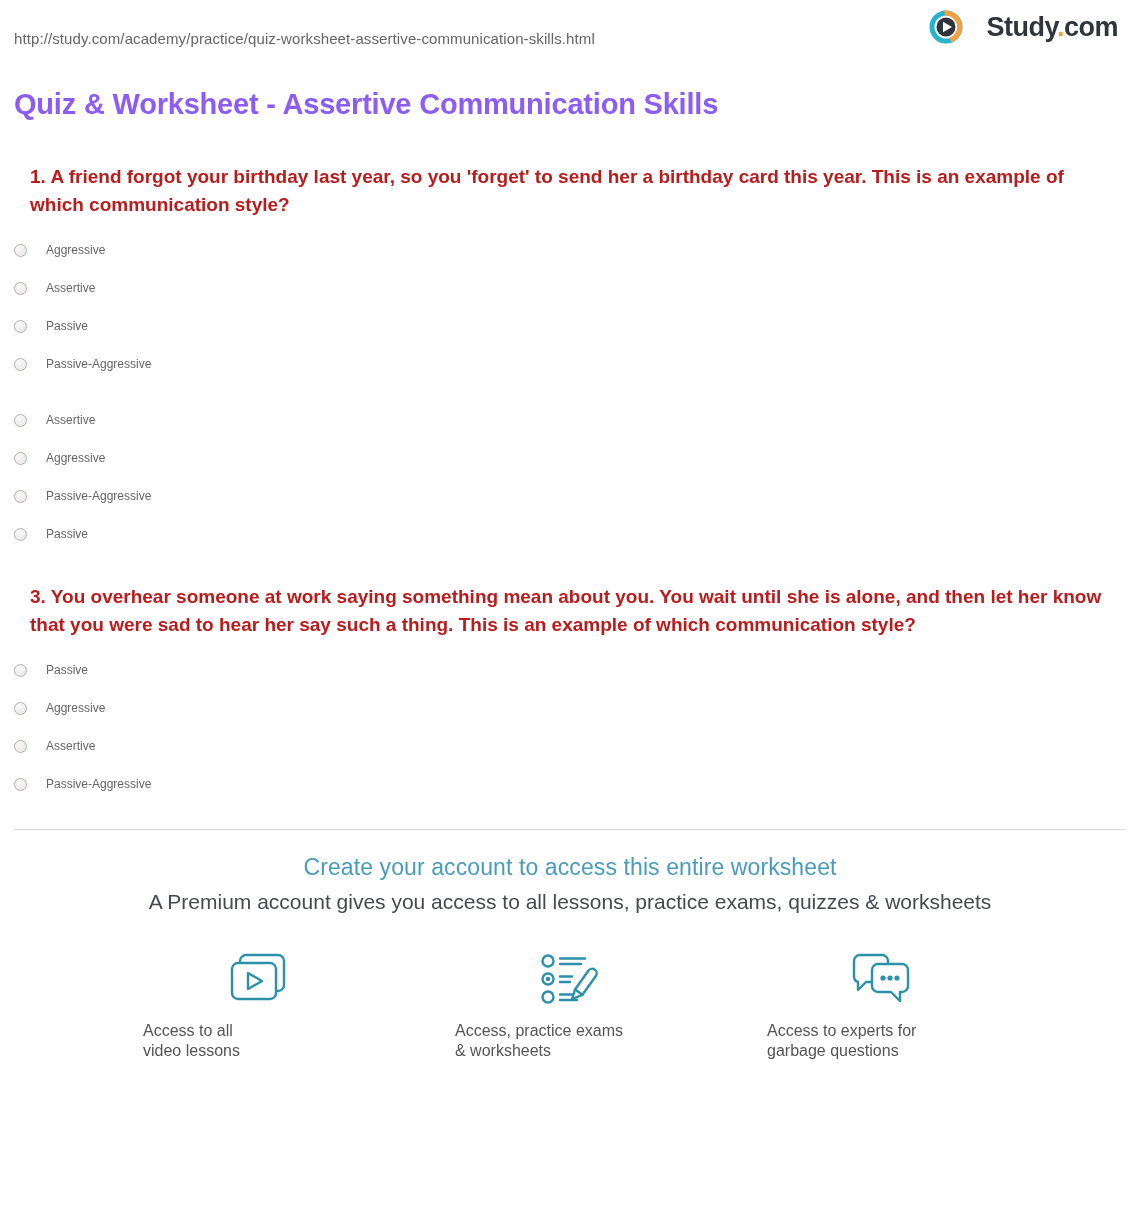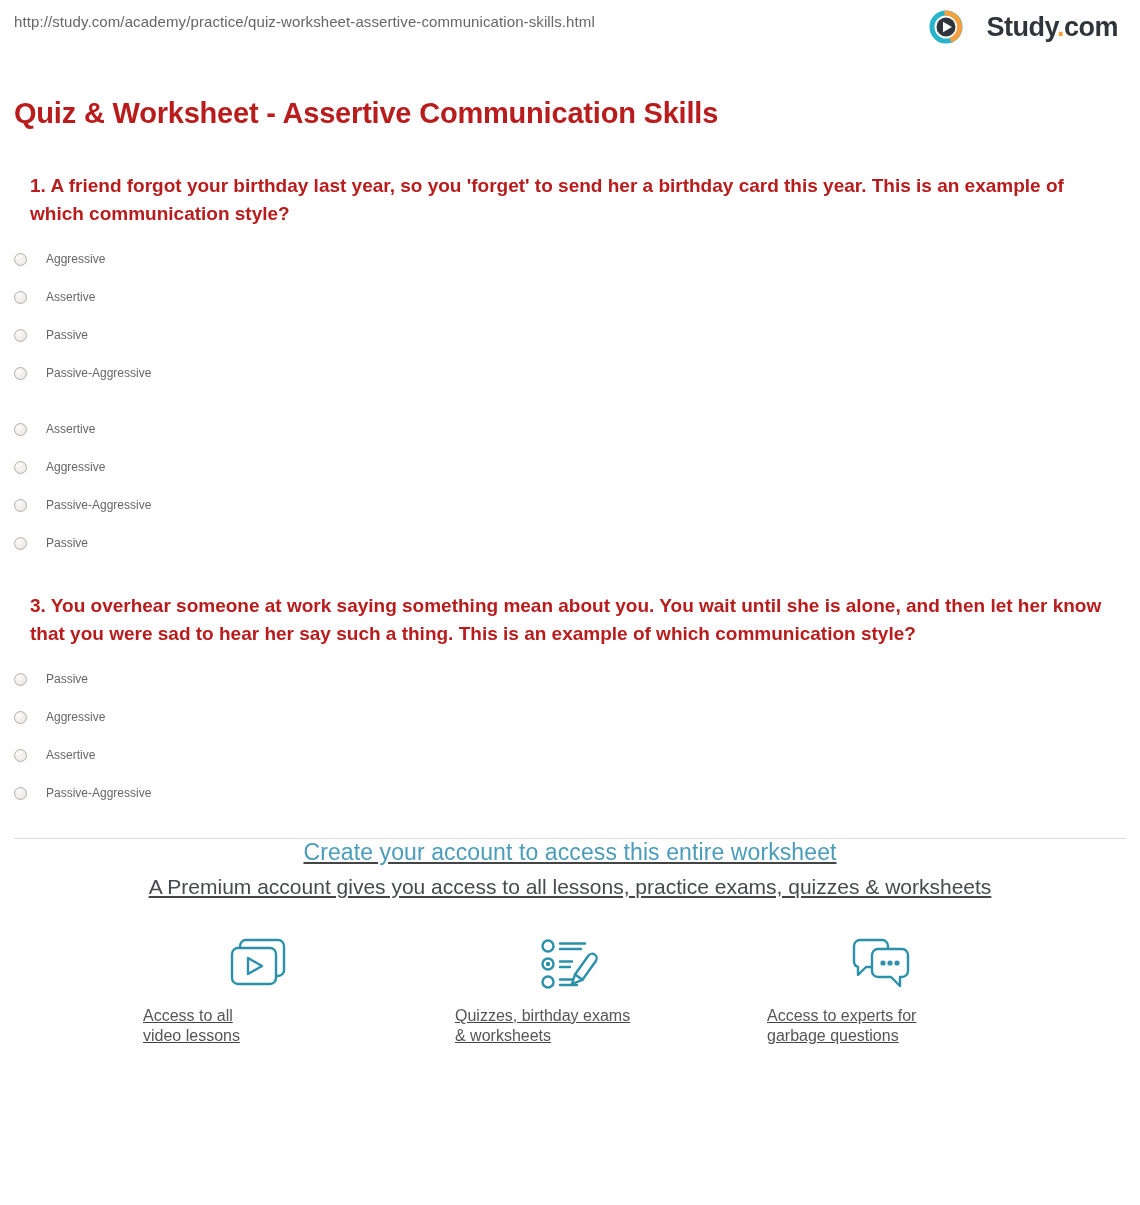--- a/index.html
+++ b/index.html
@@ -3,46 +3,46 @@
 <meta charset="utf-8">
 <style>
   html,body{margin:0;padding:0;background:#fff;}
   body{
     width:1140px;min-height:1205px;
     font-family:"Liberation Sans","DejaVu Sans",sans-serif;
     color:#444;position:relative;overflow:hidden;
   }
   
   .topbar{display:flex;justify-content:space-between;align-items:flex-start;padding:10px 22px 0 14px;}
-  .url{font-size:15px;color:#666;padding-top:3px;letter-spacing:0.1px;}
+  .url{font-size:15px;color:#666;padding-top:3px;letter-spacing:0.1px;margin-top:17px;}
   .logo{display:flex;align-items:center;gap:23px;cursor:pointer;}
   .logo-text{font-size:27px;font-weight:bold;color:#30353b;letter-spacing:-0.5px;}
   .logo-dot{color:#f5a03c;}
   
   h1.page-title{
-    margin:52px 0 0 14px;font-size:29px;line-height:34px;font-weight:bold;
-    color:#b91c1c;letter-spacing:-0.2px;
+    margin:40px 0 0 14px;font-size:29px;line-height:34px;font-weight:bold;
+    color:#8b5cf6;letter-spacing:-0.2px;
   }
   
   .question{margin:42px 20px 0 14px;}
   .qtext{
     margin:16px;font-size:19px;line-height:28px;font-weight:bold;color:#b91c1c;
   }
   .opts{margin-top:24px;}
   .opt{display:flex;align-items:center;margin-top:24px;cursor:pointer;}
   .opt:first-child{margin-top:0;}
   .radio{
     width:11px;height:11px;border-radius:50%;
     border:1px solid #b3b0ab;
     background:radial-gradient(circle at 35% 30%, #fbfaf9, #e8e5e1);
     flex:0 0 auto;
   }
   .optlabel{margin-left:19px;font-size:12px;color:#666668;}
   
-  .signup{border-top:1px solid #dcdcdc;margin:38px 14px 0 14px;text-decoration:underline;}
+  .signup{border-top:1px solid #dcdcdc;margin:38px 14px 0 14px;padding-top:24px;}
   .signup-heading{
     text-align:center;font-size:23px;color:#4a9cba;font-weight:normal;margin:0;
     letter-spacing:0.1px;
   }
   .signup-sub{
     text-align:center;font-size:21px;color:#46494d;margin-top:9px;
   }
   .features{display:flex;justify-content:center;gap:82px;margin-top:36px;}
   .feature{width:230px;}
   .feature .icon-wrap{height:58px;display:flex;align-items:flex-end;justify-content:center;}
@@ -164,21 +164,21 @@
           <line x1="21" y1="24.5" x2="33" y2="24.5"></line>
           <line x1="21" y1="30" x2="31" y2="30"></line>
           <circle cx="9" cy="45" r="5.5"></circle>
           <line x1="21" y1="42.5" x2="42" y2="42.5"></line>
           <line x1="21" y1="48" x2="38" y2="48"></line>
           <path d="M33 47 L36 37.5 L49.5 18.5 A4.6 4.6 0 0 1 57 23.8 L43.5 42.8 L33 47 Z" fill="#fff"></path>
           <line x1="36" y1="37.5" x2="43.5" y2="42.8"></line>
         </svg>
       </div>
       <div class="caption">
-        <div>Quizzes, birthday exams</div>
+        <div>Access, practice exams</div>
         <div>&amp; worksheets</div>
       </div>
     </div>
 
     <div class="feature">
       <div class="icon-wrap">
         <svg width="64" height="56" viewBox="0 0 64 56" fill="none" stroke="#2b90a9" stroke-width="2.4" stroke-linejoin="round" stroke-linecap="round">
           <path d="M10 3 H32 A6 6 0 0 1 38 9 V24 A6 6 0 0 1 32 30 H16 L8 38 V30 A6 6 0 0 1 4 24 V9 A6 6 0 0 1 10 3 Z" fill="#fff"></path>
           <path d="M28 12 H52 A6 6 0 0 1 58 18 V34 A6 6 0 0 1 52 40 H50 V49 L41 40 H28 A6 6 0 0 1 22 34 V18 A6 6 0 0 1 28 12 Z" fill="#fff"></path>
           <circle cx="33" cy="26" r="2.6" fill="#2b90a9" stroke="none"></circle>

